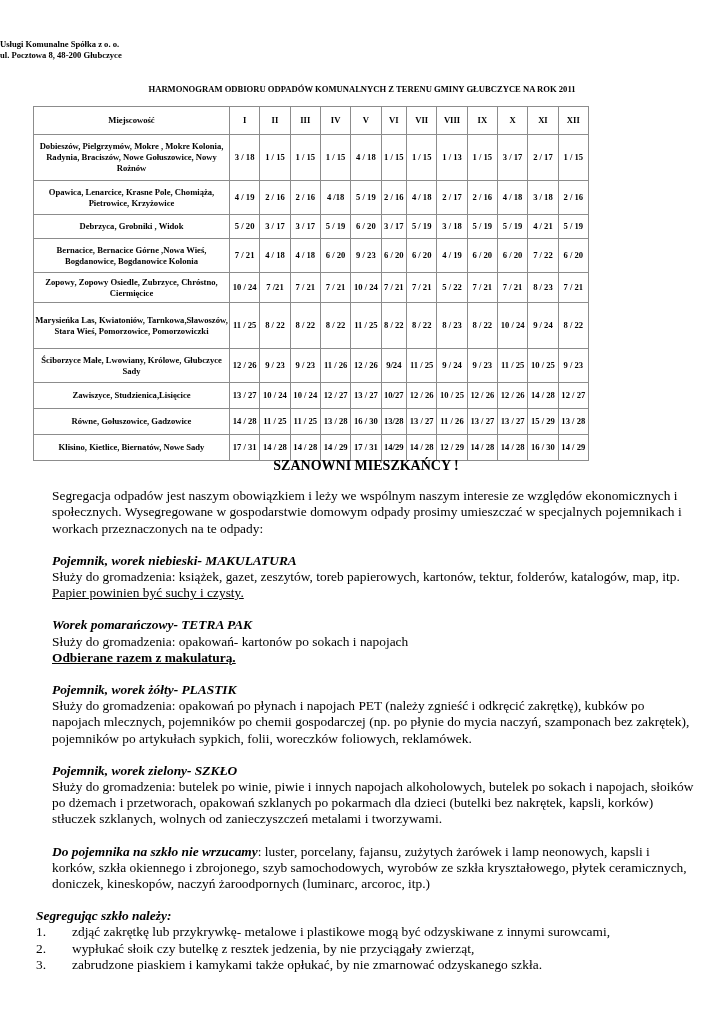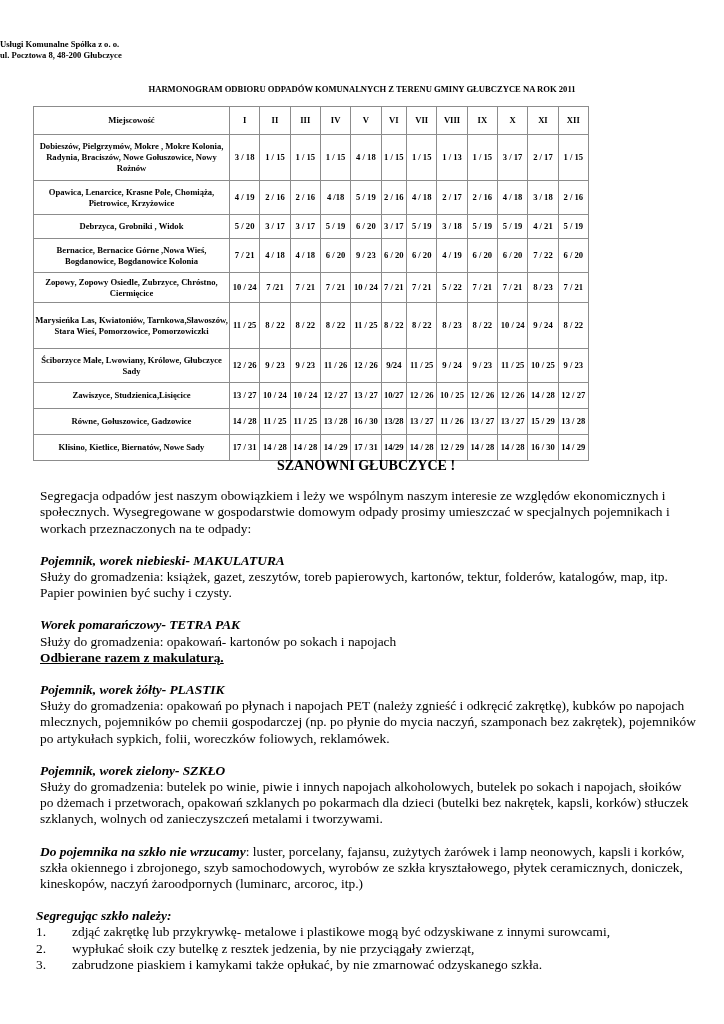--- a/index.html
+++ b/index.html
@@ -6,23 +6,23 @@
   body { width: 724px; height: 1024px; position: relative; overflow: hidden; color: #000; font-family: "Liberation Serif", serif; }
   .header { position: absolute; top: 39px; left: 0; width: 724px; text-align: left; font-weight: bold; font-size: 8.6px; line-height: 11px; }
   .header a { color: #0000ee; text-decoration: underline; }
   .doc-title { position: absolute; top: 84px; left: 0; width: 724px; text-align: center; font-weight: bold; font-size: 8.6px; }
   table.sched { position: absolute; top: 106px; left: 33px; width: 556px; border-collapse: collapse; font-size: 8.6px; font-weight: bold; }
   table.sched th, table.sched td { border: 1px solid #8c8c8c; text-align: center; vertical-align: middle; padding: 0 1px; line-height: 11px; }
   table.sched th { height: 27px; }
   table.sched th.loc-col { width: 193px; }
   .body { position: absolute; top: 458px; left: 36px; width: 660px; font-size: 13.4px; line-height: 16.2px; }
   .greet { text-align: center; font-size: 14px; margin: 0 0 14px 0; }
-  .body p { margin: 0 0 16px 4px; }
+  .body p { margin: 0 0 16px 16px; }
   .sec-h { font-weight: bold; font-style: italic; display: block; }
-  .u { }
+  .u { text-decoration: underline; }
   .bu { font-weight: bold; text-decoration: underline; }
   ol.steps { margin: 0; padding: 0; list-style: none; }
   ol.steps li { display: flex; }
   ol.steps li .n { width: 36px; flex: none; }
 </style>
 </head>
 <body>
 
 <div class="header">
   <div>Usługi Komunalne Spółka z o. o.</div>
@@ -197,21 +197,21 @@
         <td>12 / 29</td>
         <td>14 / 28</td>
         <td>14 / 28</td>
         <td>16 / 30</td>
         <td>14 / 29</td>
       </tr>
     </tbody>
 </table>
 
 <div class="body">
-  <div class="greet"><b>SZANOWNI  GŁUBCZYCE !</b></div>
+  <div class="greet"><b>SZANOWNI  MIESZKAŃCY !</b></div>
   <p>Segregacja odpadów jest naszym obowiązkiem i leży we wspólnym naszym interesie ze względów ekonomicznych i społecznych. Wysegregowane w gospodarstwie domowym odpady prosimy umieszczać w specjalnych pojemnikach i workach przeznaczonych na te odpady:</p>
 
   <p>
     <span class="sec-h">Pojemnik, worek  niebieski- MAKULATURA</span>
     <span>Służy do gromadzenia: książek, gazet, zeszytów, toreb papierowych, kartonów, tektur, folderów, katalogów, map, itp.</span><br>
     <span class="u">Papier powinien być suchy i czysty.</span>
   </p>
 
   <p>
     <span class="sec-h">Worek pomarańczowy- TETRA PAK</span>

